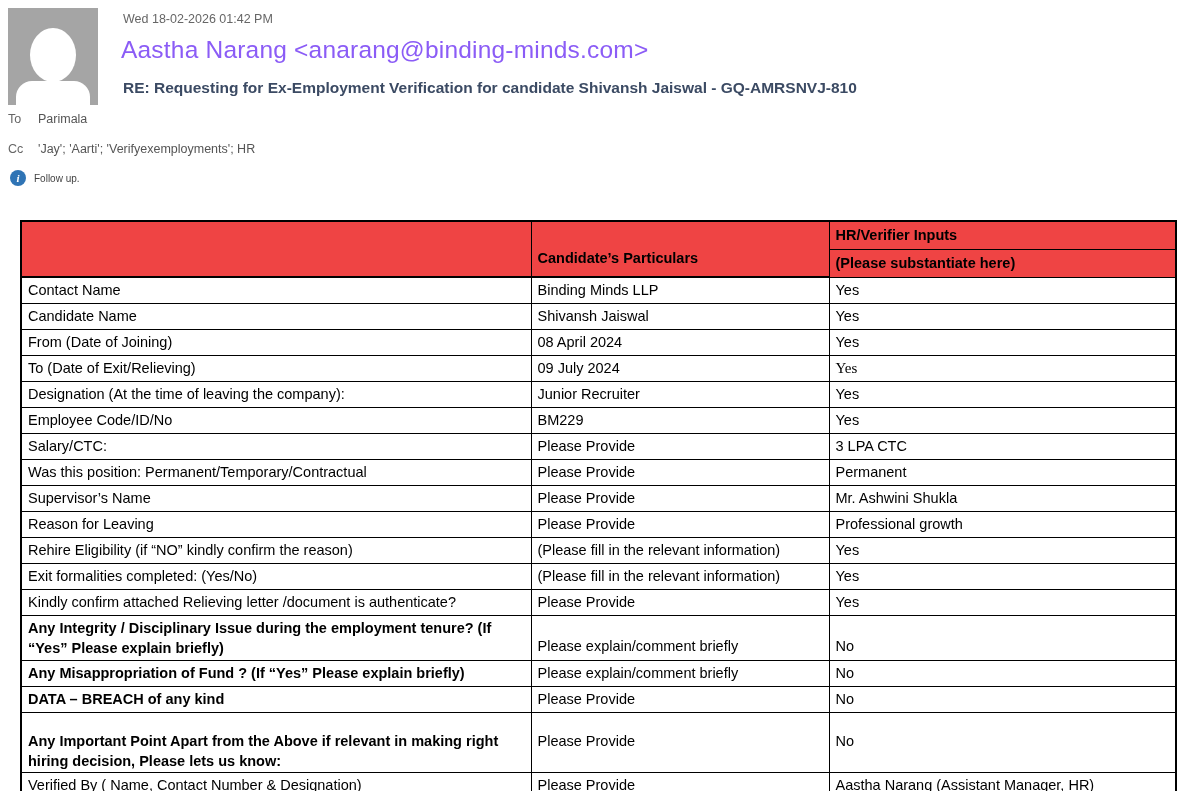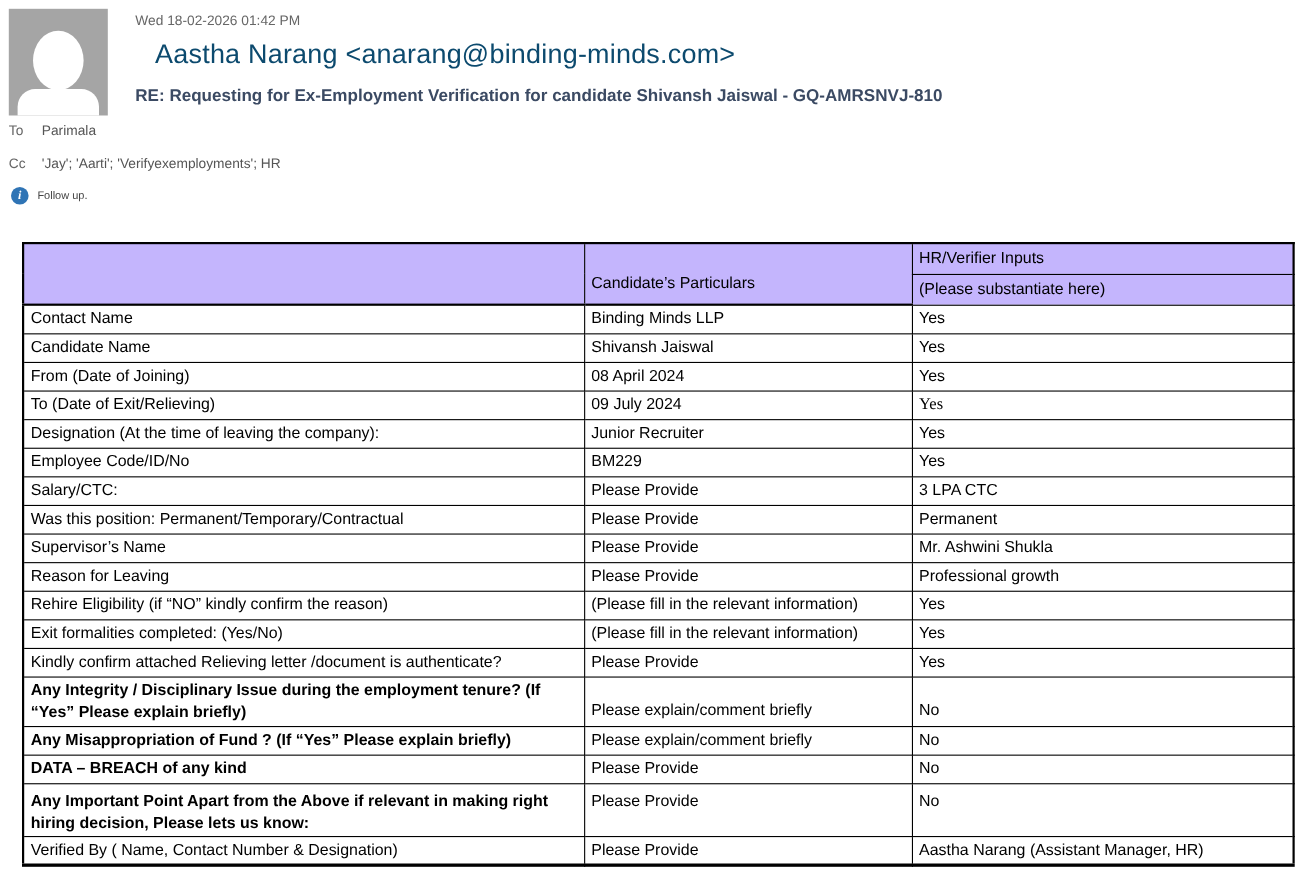--- a/index.html
+++ b/index.html
@@ -29,22 +29,22 @@
     position: absolute; left: 50%; bottom: -6px; transform: translateX(-50%);
     width: 74px; height: 30px;
     background: #fff; border-radius: 16px 16px 0 0;
   }
   .msg-date {
     position: absolute; left: 123px; top: 12px;
     font-size: 12.5px; color: #666;
   }
   .msg-sender {
     position: absolute; left: 121px; top: 36px;
-    font-size: 24.5px; font-weight: 300; color: #0c4a6e;
-    letter-spacing: 0.2px; white-space: nowrap; margin-left: 20px;
+    font-size: 24.5px; font-weight: 300; color: #8b5cf6;
+    letter-spacing: 0.2px; white-space: nowrap;
   }
   .msg-subject {
     position: absolute; left: 123px; top: 79px;
     font-size: 15.5px; font-weight: 700; color: #3b4a63;
     white-space: nowrap;
   }
   .meta-label {
     position: absolute; font-size: 12.5px; color: #666;
   }
   .meta-value {
@@ -79,38 +79,38 @@
     border-bottom-width: 3px;
   }
   .vtable th, .vtable td {
     border: 1px solid #000;
     padding: 1px 6px;
     overflow: hidden;
     vertical-align: middle;
     line-height: 1.38;
   }
   .vtable thead th {
-    background: #c4b5fd;
-    font-weight: 400;
+    background: #ef4444;
+    font-weight: 700;
     text-align: left;
   }
   .vtable thead tr { height: 28px; }
   .vtable th.corner-blank { border-bottom-width: 2px; }
   .vtable th.particulars-head { vertical-align: bottom; padding-bottom: 8px; border-bottom-width: 2px; }
   .vtable tbody tr { height: 26px; }
   .vtable tbody tr.tall { height: 45px; }
   .vtable td.col-input { text-align: left; }
   .vtable td.bold { font-weight: 700; }
   .vtable td.serif-val {
     font-family: "Liberation Serif", serif;
     font-size: 15px;
   }
   .vtable tr.v-bottom td:nth-child(2),
   .vtable tr.v-bottom td:nth-child(3) { vertical-align: bottom; padding-bottom: 4px; }
-  .vtable tr.v-top td { vertical-align: top; padding-top: 6px; }
+  .vtable tr.v-top td { vertical-align: top; padding-top: 18px; }
 </style>
 </head>
 <body>
 
 <div class="avatar">
   <div>
     <div class="head"></div>
     <div class="shoulders"></div>
   </div>
 </div>

